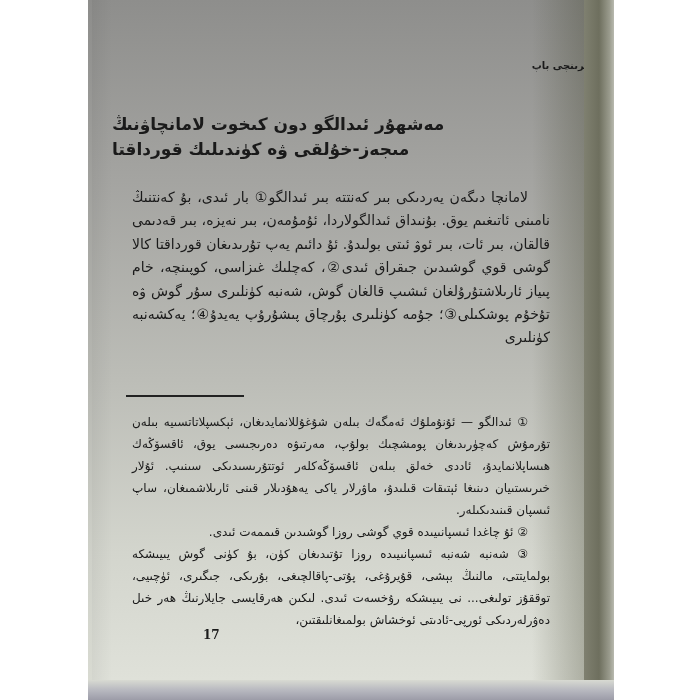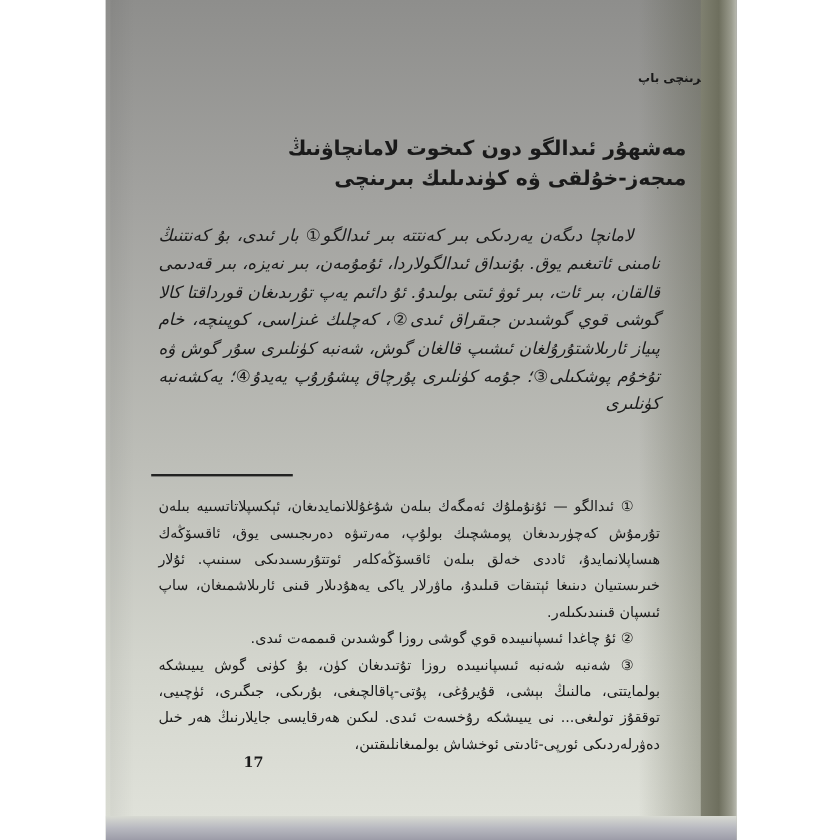--- a/index.html
+++ b/index.html
@@ -66,29 +66,28 @@
       font-size: 10px;
       font-weight: bold;
       left: 0;
       width: 500px;
     }
     .title {
       top: 112px;
       font-size: 17px;
       font-weight: bold;
       line-height: 25px;
-      text-align: right;
+      text-align: left;
       left: 20px;
       width: 460px;
     }
     .body {
       top: 186px;
       font-size: 14px;
       line-height: 23.4px;
-      font-style: italic;
     }
     .body p { margin: 0; text-indent: 22px; }
     .rule {
       position: absolute;
       left: 34px;
       top: 395px;
       width: 118px;
       height: 2px;
       background: #222;
     }
@@ -114,21 +113,21 @@
 <body>
 
 <div class="frame">
   <div class="photo">
     <div class="page">
 
       <div class="text chapter">بىرىنچى باپ</div>
 
       <div class="text title">
         <div>مەشھۇر ئىدالگو دون كىخوت لامانچاۋنىڭ</div>
-        <div>مىجەز-خۇلقى ۋە كۈندىلىك بىرىنچى</div>
+        <div>مىجەز-خۇلقى ۋە كۈندىلىك قورداقتا</div>
       </div>
 
       <div class="text body">
         <p>لامانچا دىگەن يەردىكى بىر كەنتتە بىر ئىدالگو① بار ئىدى، بۇ كەنتنىڭ نامىنى ئاتىغىم يوق. بۇنىداق ئىدالگولاردا، ئۇمۇمەن، بىر نەيزە، بىر قەدىمى قالقان، بىر ئات، بىر ئوۋ ئىتى بولىدۇ. ئۇ دائىم يەپ تۇرىدىغان قورداقتا كالا گوشى قوي گوشىدىن جىقراق ئىدى②، كەچلىك غىزاسى، كوپىنچە، خام پىياز ئارىلاشتۇرۇلغان ئىشىپ قالغان گوش، شەنبە كۈنلىرى سۇر گوش ۋە تۇخۇم پوشكىلى③؛ جۇمە كۈنلىرى پۇرچاق پىشۇرۇپ يەيدۇ④؛ يەكشەنبە كۈنلىرى</p>
       </div>
 
       <div class="rule"></div>
 
       <div class="text foot">
         <p>① ئىدالگو — ئۇنۇملۇك ئەمگەك بىلەن شۇغۇللانمايدىغان، ئېكسپلاتاتسىيە بىلەن تۇرمۇش كەچۈرىدىغان پومشچىك بولۇپ، مەرتىۋە دەرىجىسى يوق، ئاقسۆڭەك ھىساپلانمايدۇ، ئاددى خەلق بىلەن ئاقسۆڭەكلەر ئوتتۇرىسىدىكى سىنىپ. ئۇلار خىرىستىيان دىنىغا ئېتىقات قىلىدۇ، ماۋرلار ياكى يەھۇدىلار قىنى ئارىلاشمىغان، ساپ ئىسپان قىنىدىكىلەر.</p>

